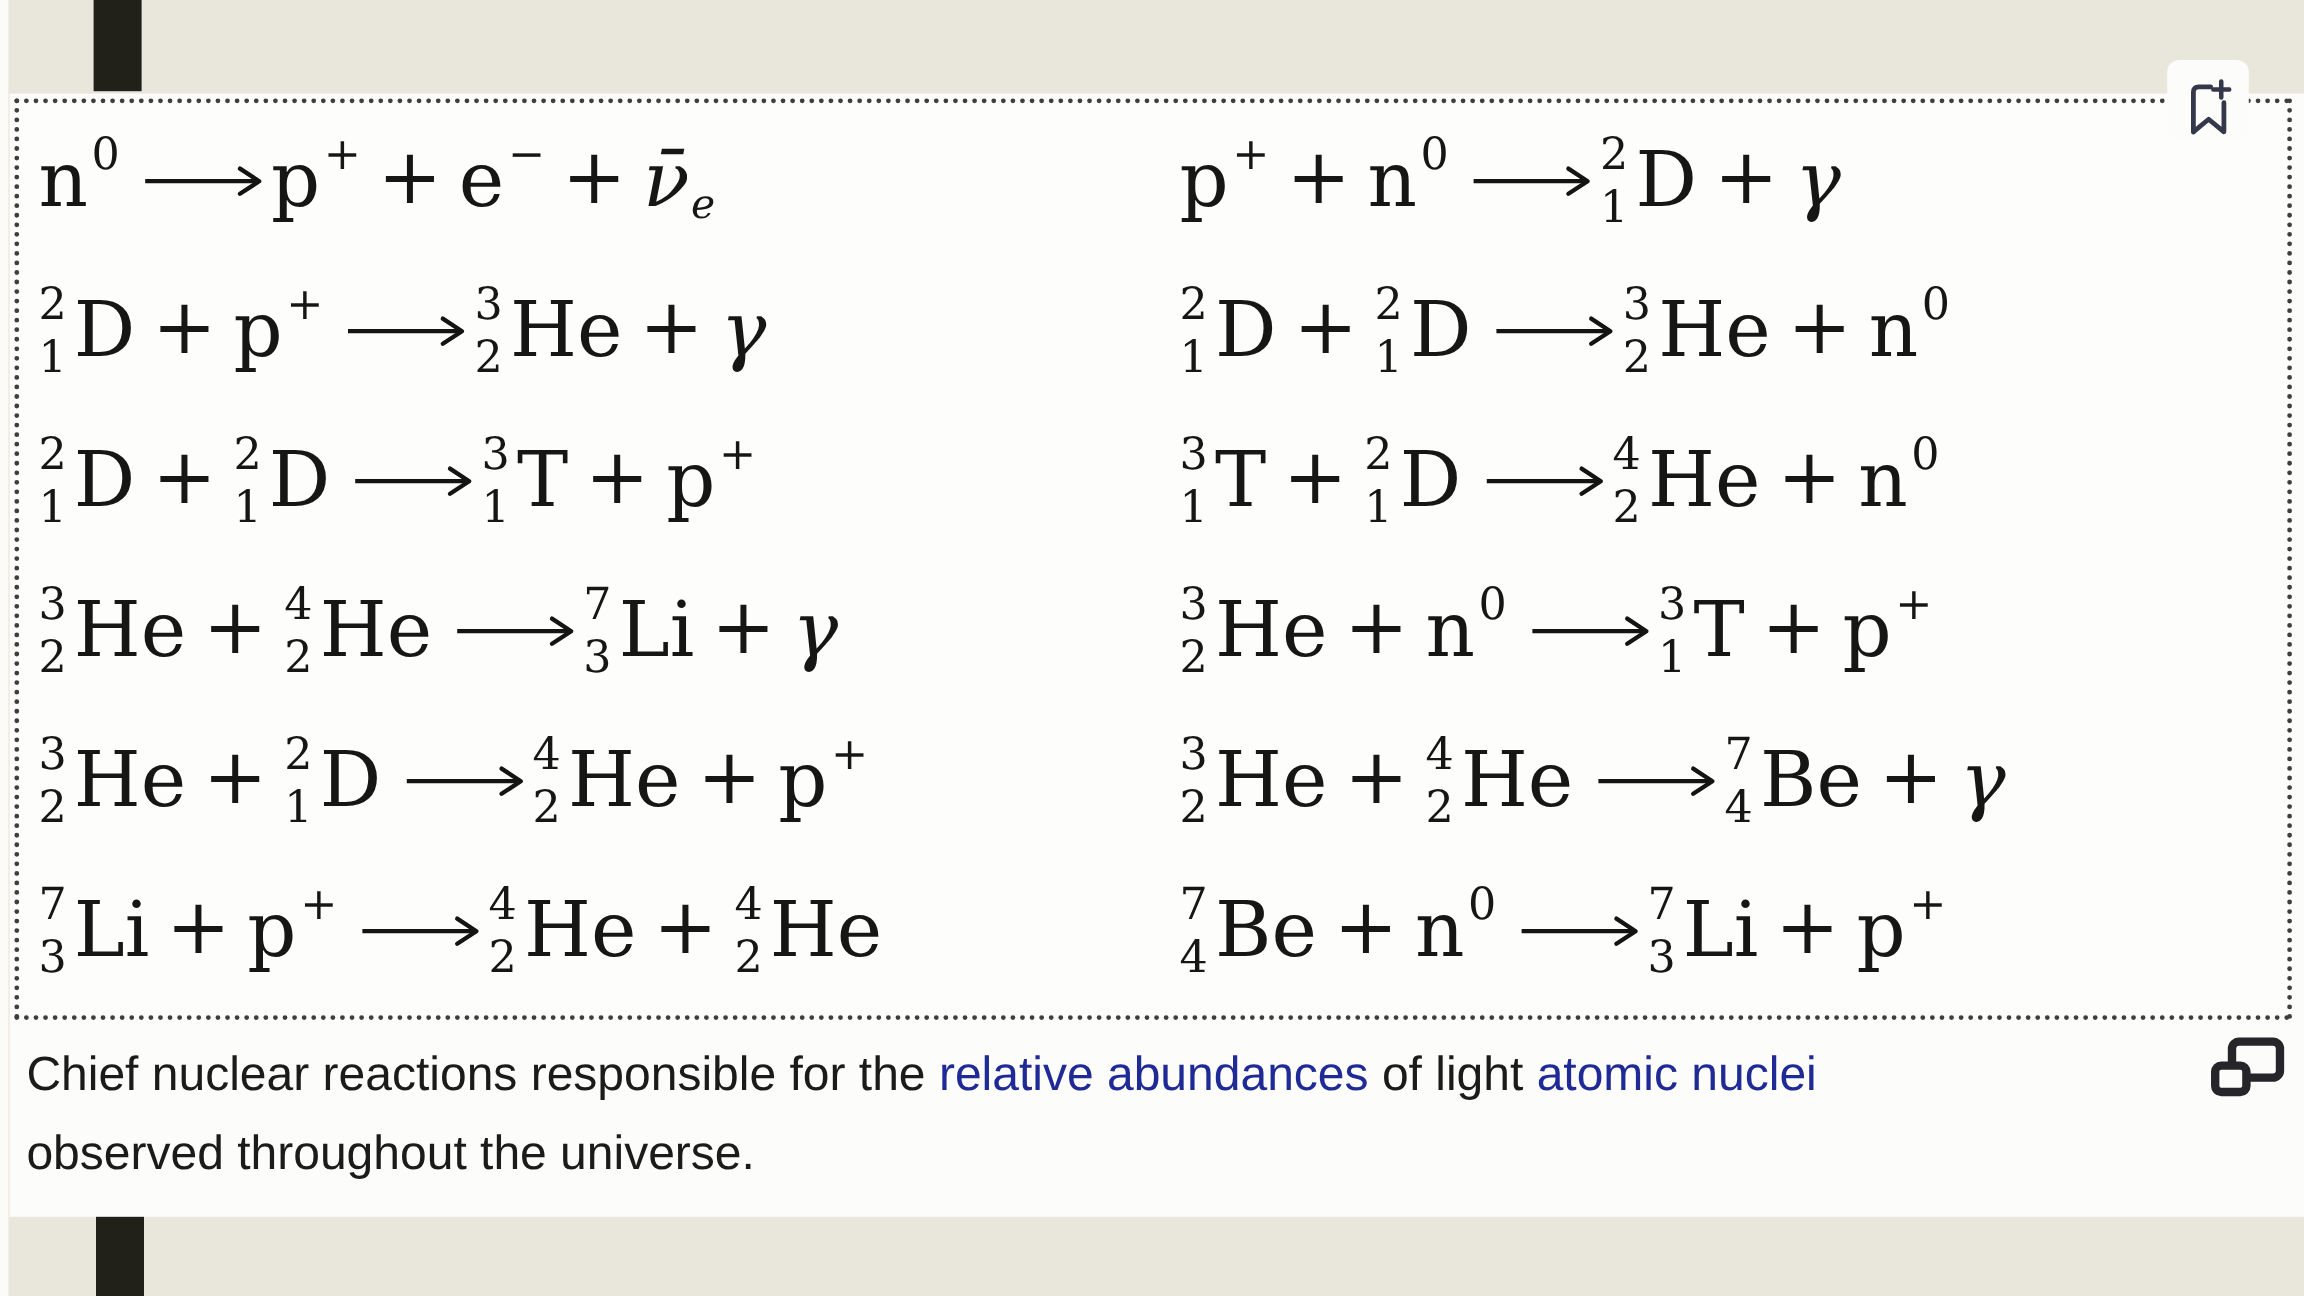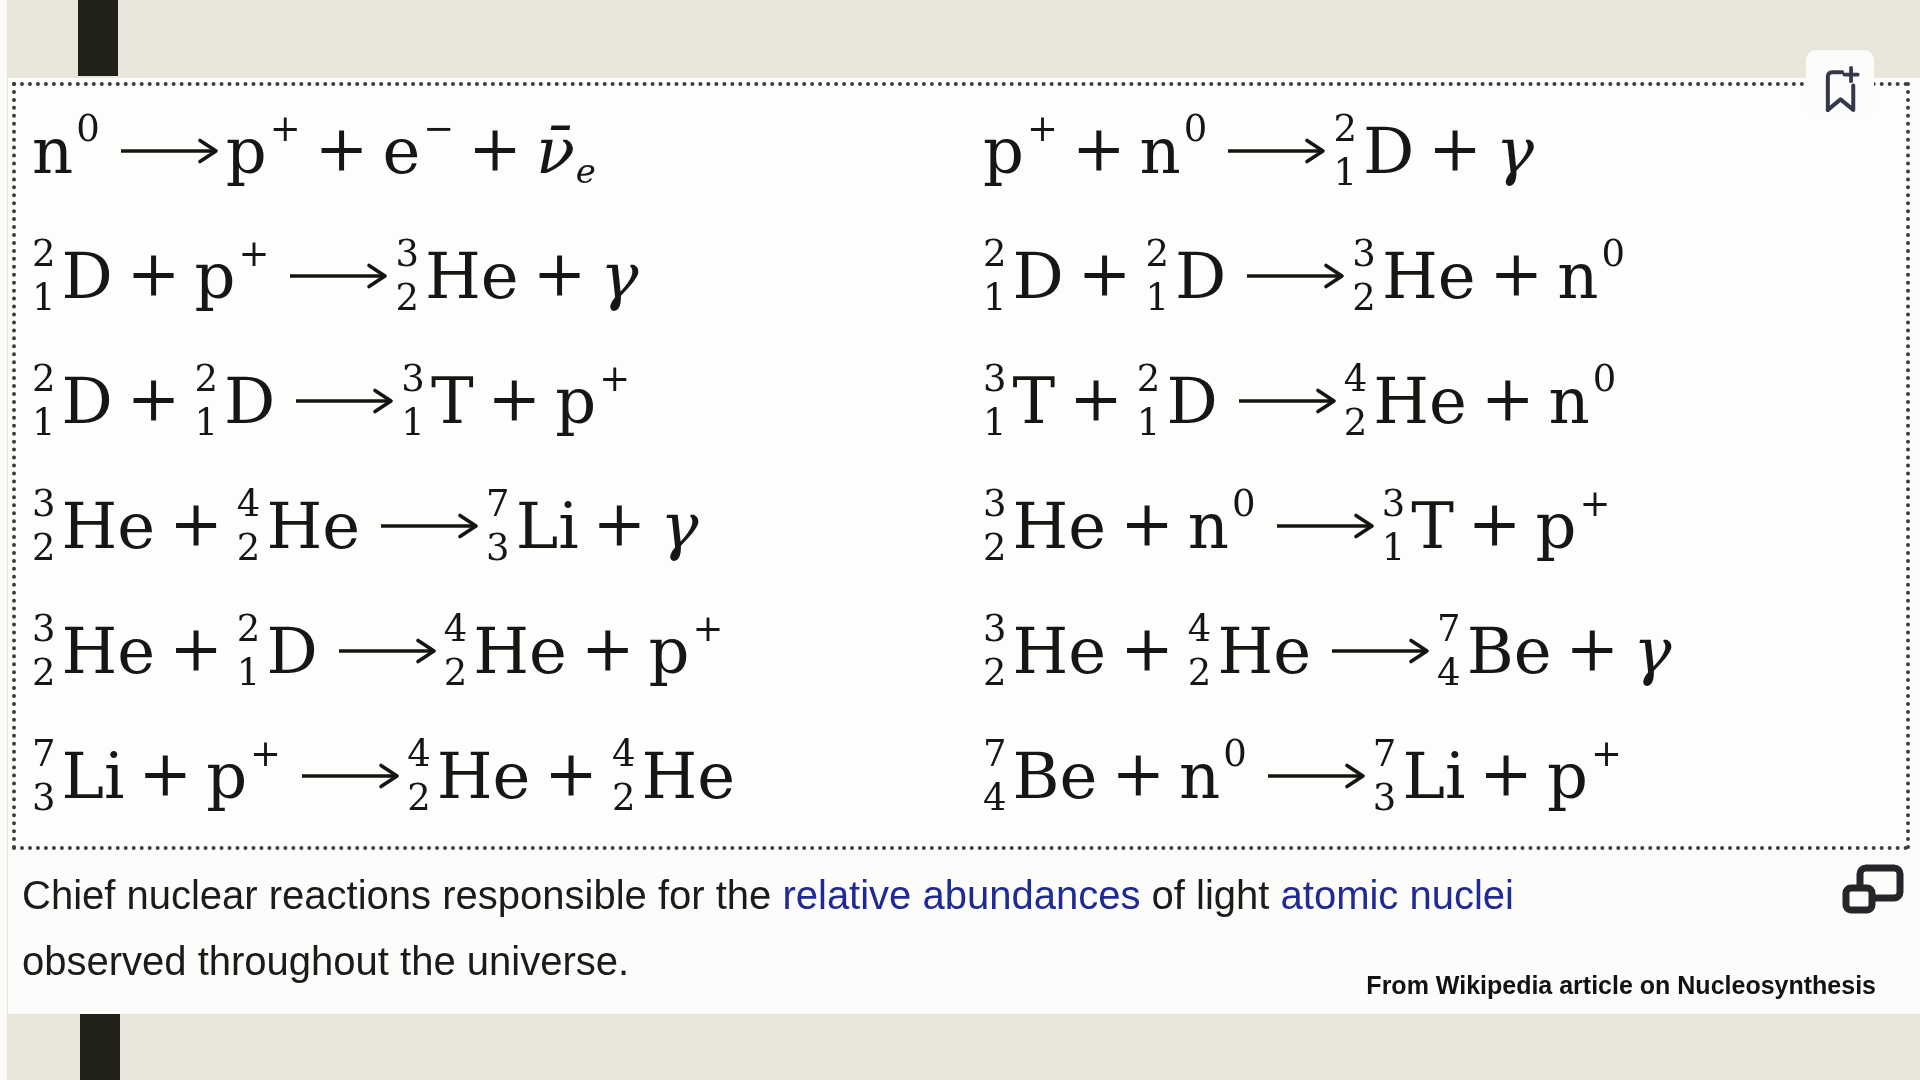--- a/index.html
+++ b/index.html
@@ -434,21 +434,20 @@
               <span class="sup">+</span>
             </span>
           </div>
         </div>
     </div>
   </div>
 
   <div class="caption">
     <div class="cap-line" id="cap-line1"><span class="">Chief nuclear reactions responsible for the </span><span class="cap-link">relative abundances</span><span class=""> of light </span><span class="cap-link">atomic nuclei</span></div>
     <div class="cap-line">observed throughout the universe.</div>
-    <div class="attribution">From Wikipedia article on Nucleosynthesis</div>
     <div class="popout">
       <svg width="62" height="54" viewBox="0 0 62 54">
         <rect x="18" y="6" width="40" height="30" rx="6" fill="none" stroke="#26262a" stroke-width="7"></rect>
         <rect x="4" y="26" width="26" height="22" rx="5" fill="#fcfcfa" stroke="#26262a" stroke-width="7"></rect>
       </svg>
     </div>
   </div>
 
 </div>
 

